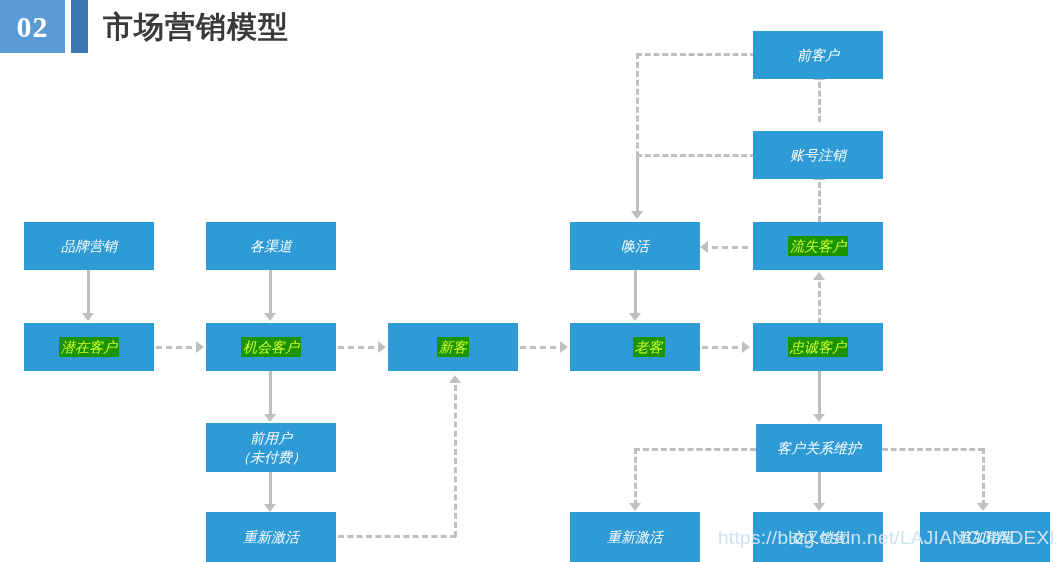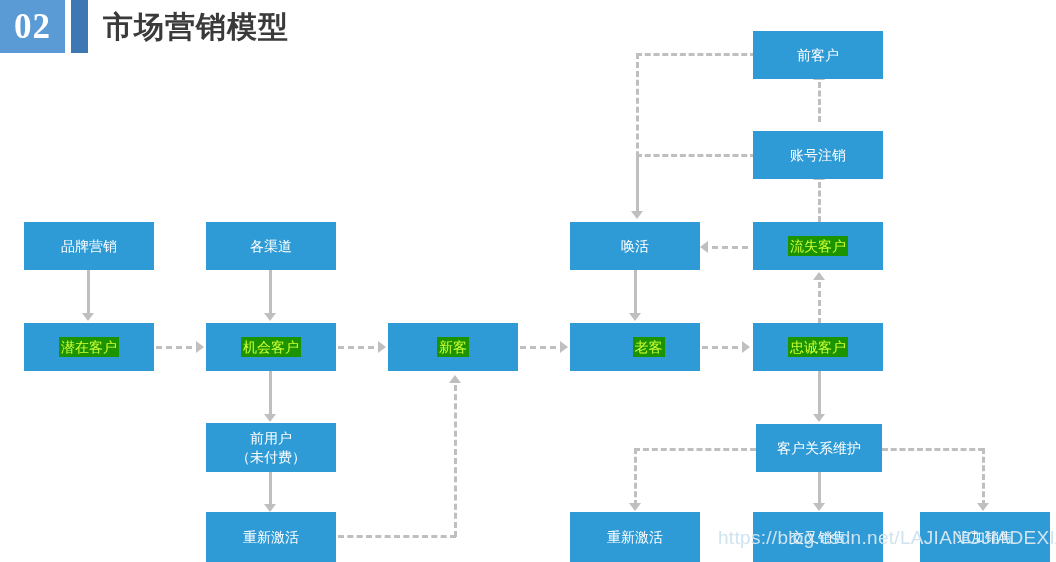--- a/index.html
+++ b/index.html
@@ -26,21 +26,21 @@
     background: #5B9BD5;
   }
   .hdr-badge span {
     position: absolute;
     left: 0; right: 0;
     top: 50%;
     transform: translateY(-50%);
     text-align: center;
     color: #ffffff;
     font-family: "Liberation Serif", "DejaVu Serif", serif;
-    font-size: 35px;
+    font-size: 30px;
     font-weight: bold;
     letter-spacing: 1px;
   }
   .hdr-bar {
     position: absolute;
     left: 71px; top: 0;
     width: 17px; height: 53px;
     background: #3D78B5;
   }
   .hdr-title {
@@ -60,20 +60,21 @@
     background: #2E9BD6;
     color: #ffffff;
     font-size: 14px;
     display: flex;
     align-items: center;
     justify-content: center;
     text-align: center;
     line-height: 1.35;
     box-sizing: border-box;
     z-index: 3;
+    font-style: italic;
   }
   .node .hl {
     background: #1C9400;
     color: #CCFF33;
     padding: 1px 2px;
     display: inline-block;
   }
 
   
   .ln {

